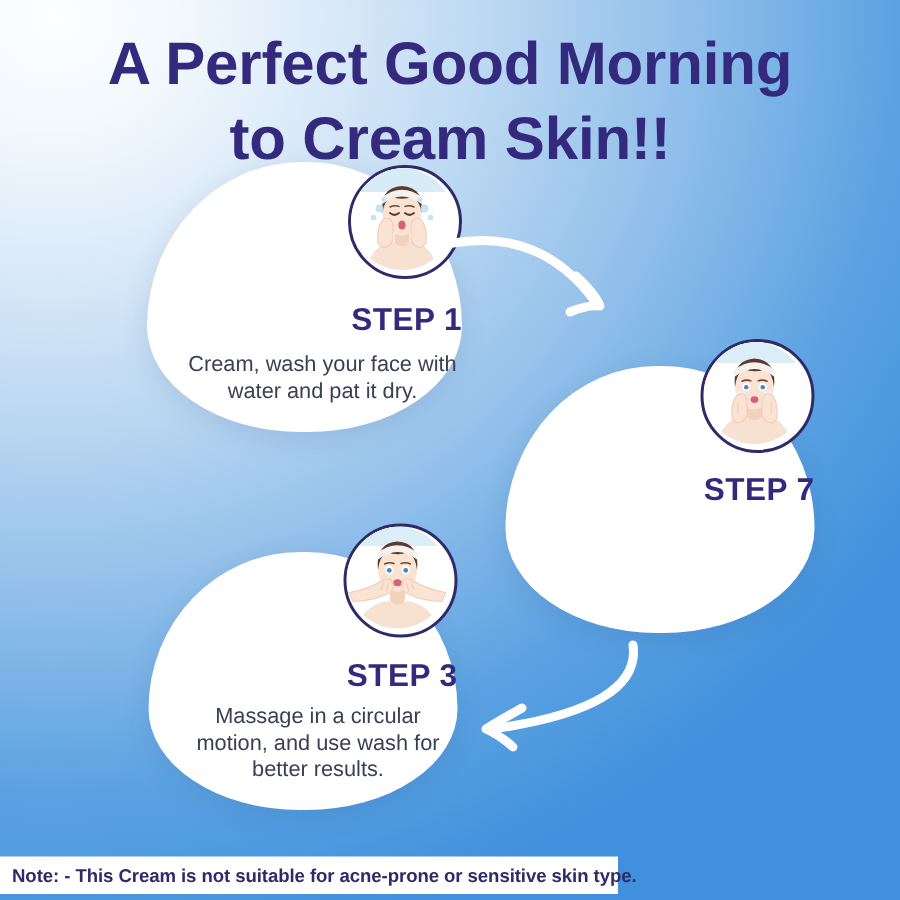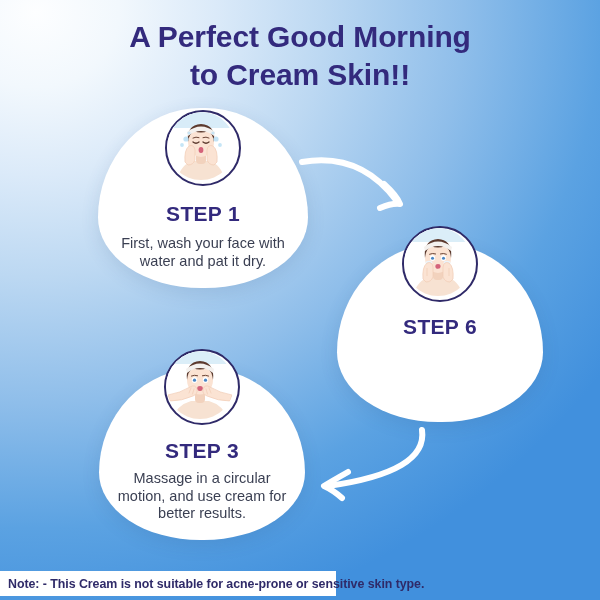--- a/index.html
+++ b/index.html
@@ -30,21 +30,21 @@
   }
 
   
   .title {
     position: absolute;
     left: 0;
     top: 18px;
     width: 600px;
     text-align: center;
     color: #332a7d;
-    font-size: 30px;
+    font-size: 40px;
     font-weight: bold;
     line-height: 1.26;
     letter-spacing: -0.1px;
   }
   .title-line { display: block; }
 
   
   .step {
     position: absolute;
   }
@@ -59,21 +59,21 @@
     box-shadow: 0 5px 18px rgba(40, 80, 130, 0.14);
   }
   .step-inner {
     position: absolute;
     left: 0;
     top: 0;
     width: 100%;
     height: 100%;
     display: flex;
     flex-direction: column;
-    align-items: center;
+    align-items: flex-end;
   }
   .icon-circle {
     position: relative;
     width: 72px;
     height: 72px;
     border-radius: 50%;
     border: 2.5px solid #2f2a68;
     background: #ffffff;
     overflow: hidden;
     flex: none;
@@ -120,21 +120,21 @@
     pointer-events: none;
   }
   #arrow-1 { left: 296px; top: 144px; }
   #arrow-2 { left: 300px; top: 424px; }
 
   
   .note-strip {
     position: absolute;
     left: 0;
     top: 571px;
-    width: 336px;
+    width: 412px;
     height: 25px;
     background: #ffffff;
     display: flex;
     align-items: center;
   }
   .note-text {
     color: #2f2a68;
     font-size: 12.4px;
     font-weight: bold;
     padding-left: 8px;
@@ -189,21 +189,21 @@
             <circle cx="19" cy="27" r="2.6" fill="#bfe2f5" opacity="0.95"></circle>
             <circle cx="15" cy="33" r="1.9" fill="#bfe2f5" opacity="0.9"></circle>
             <circle cx="22" cy="21" r="1.6" fill="#bfe2f5" opacity="0.85"></circle>
             <circle cx="49" cy="27" r="2.6" fill="#bfe2f5" opacity="0.95"></circle>
             <circle cx="53" cy="33" r="1.9" fill="#bfe2f5" opacity="0.9"></circle>
             <circle cx="46" cy="21" r="1.6" fill="#bfe2f5" opacity="0.85"></circle>
           </g>
         </svg>
       </div>
       <div class="step-heading">STEP 1</div>
-      <div class="step-body">First, wash your face with water and pat it dry.</div>
+      <div class="step-body">Cream, wash your face with water and pat it dry.</div>
     </div>
   </div>
 
   <div class="step" id="step-2">
     <div class="blob"></div>
     <div class="step-inner">
       <div class="icon-circle">
         <svg width="68" height="68" viewBox="0 0 68 68">
           <defs>
             <clipPath id="clip2">
@@ -230,21 +230,21 @@
             <ellipse cx="25" cy="35" rx="3.4" ry="2.2" fill="#eaf4fb"></ellipse>
             <ellipse cx="43" cy="35" rx="3.4" ry="2.2" fill="#eaf4fb"></ellipse>
 
             <path d="M19 51 Q18 39 23 35 Q28 33 29 39 L29 49 Q27 54 22 54 Z" fill="#fbe3d3" stroke="#f0cbb4" stroke-width="0.7"></path>
             <path d="M49 51 Q50 39 45 35 Q40 33 39 39 L39 49 Q41 54 46 54 Z" fill="#fbe3d3" stroke="#f0cbb4" stroke-width="0.7"></path>
             <path d="M23 40 l0 8" stroke="#f0cbb4" stroke-width="0.7"></path>
             <path d="M45 40 l0 8" stroke="#f0cbb4" stroke-width="0.7"></path>
           </g>
         </svg>
       </div>
-      <div class="step-heading">STEP 6</div>
+      <div class="step-heading">STEP 7</div>
     </div>
   </div>
 
   <div class="step" id="step-3">
     <div class="blob"></div>
     <div class="step-inner">
       <div class="icon-circle">
         <svg width="68" height="68" viewBox="0 0 68 68">
           <defs>
             <clipPath id="clip3">
@@ -268,21 +268,21 @@
             <ellipse cx="34" cy="37.5" rx="2.8" ry="2.4" fill="#d4637a"></ellipse>
 
             <path d="M2 44 Q14 42 24 36 Q29 33 31 38 Q32 43 27 45 Q16 50 4 50 Z" fill="#fbe3d3" stroke="#f0cbb4" stroke-width="0.7"></path>
             <path d="M66 44 Q54 42 44 36 Q39 33 37 38 Q36 43 41 45 Q52 50 64 50 Z" fill="#fbe3d3" stroke="#f0cbb4" stroke-width="0.7"></path>
             <path d="M25 37 l-2 5 M28 38 l-1.5 5" stroke="#f0cbb4" stroke-width="0.7" stroke-linecap="round"></path>
             <path d="M43 37 l2 5 M40 38 l1.5 5" stroke="#f0cbb4" stroke-width="0.7" stroke-linecap="round"></path>
           </g>
         </svg>
       </div>
       <div class="step-heading">STEP 3</div>
-      <div class="step-body">Massage in a circular motion, and use cream for better results.</div>
+      <div class="step-body">Massage in a circular motion, and use wash for better results.</div>
     </div>
   </div>
 
   <div class="arrow" id="arrow-1">
     <svg width="130" height="80" viewBox="0 0 130 80">
       <path d="M6 18 Q64 8 100 56" stroke="#ffffff" stroke-width="6" fill="none" stroke-linecap="round"></path>
       <path d="M88 40 Q101 52 104 60 Q96 59 84 64" stroke="#ffffff" stroke-width="6" fill="none" stroke-linecap="round" stroke-linejoin="round"></path>
     </svg>
   </div>
 

